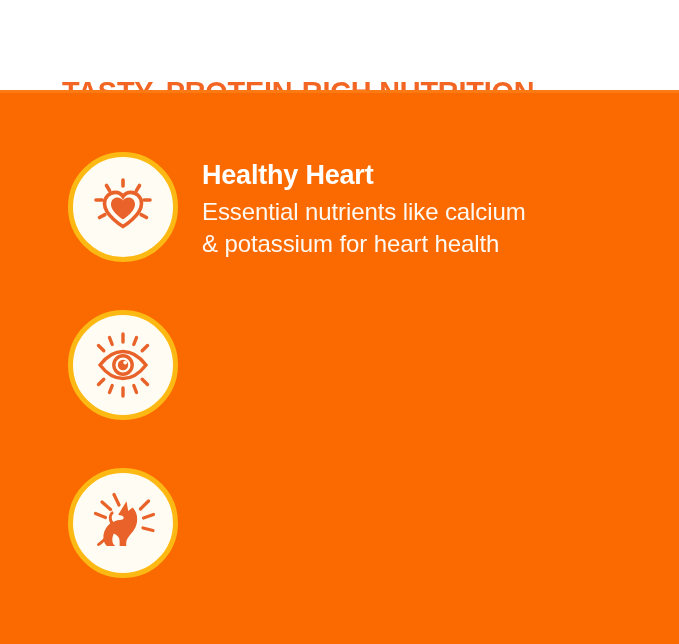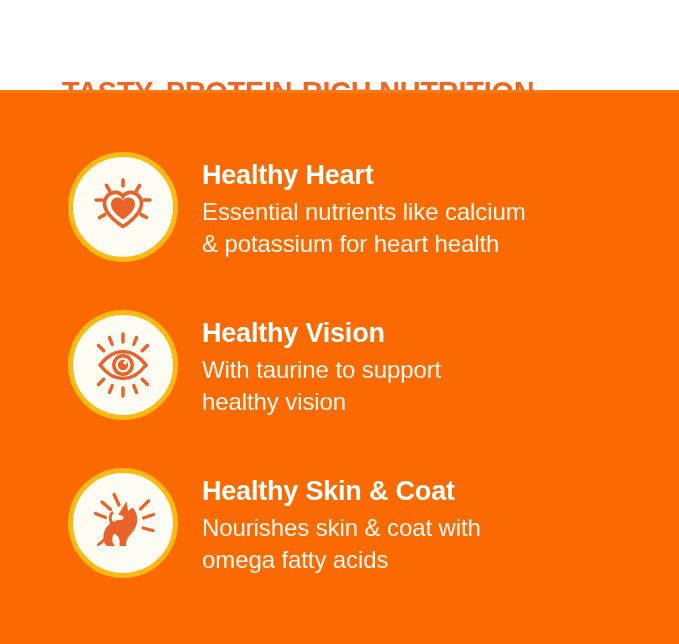--- a/index.html
+++ b/index.html
@@ -177,45 +177,35 @@
             <line x1="14.5" y1="19.5" x2="19.8" y2="24.8"></line>
             <line x1="63.5" y1="19.5" x2="58.2" y2="24.8"></line>
             <line x1="39" y1="70" x2="39" y2="62"></line>
             <line x1="25.5" y1="66.5" x2="28.2" y2="59.5"></line>
             <line x1="52.5" y1="66.5" x2="49.8" y2="59.5"></line>
             <line x1="14.5" y1="58.5" x2="19.8" y2="53.2"></line>
             <line x1="63.5" y1="58.5" x2="58.2" y2="53.2"></line>
           </g>
         </svg>
       </div>
-      <div class="feature-text">
-        <div class="feature-title">Healthy Vision</div>
-        <div class="feature-desc">With taurine to support
-healthy vision</div>
-      </div>
     </div>
 
     <div class="feature-row row-2">
       <div class="icon-badge">
         <svg width="80" height="80" viewBox="0 0 80 80" aria-hidden="true">
           <g fill="#E8622A">
             <path d="M43.5 18.2 L 45.2 28.0 L 49.6 24.4 C 52.6 27.4, 54.2 31.6, 54.2 36.2 C 54.2 43.0, 50.6 48.0, 47.2 51.8 C 44.6 54.7, 43.2 57.4, 43.2 60.2 L 43.2 63.0 L 36.6 63.0 L 36.6 58.0 C 36.6 54.4, 34.2 52.0, 30.8 50.4 C 29.6 53.0, 29.2 55.6, 29.4 58.0 C 29.6 60.3, 30.6 61.8, 31.8 62.4 L 31.8 63.0 L 23.8 63.0 C 21.6 61.0, 20.4 57.8, 20.4 54.0 C 20.4 48.6, 23.2 43.6, 27.2 40.4 C 25.8 37.6, 25.4 34.6, 26.4 31.8 C 27.0 30.0, 28.2 28.8, 29.4 28.0 L 30.8 30.2 C 29.8 31.0, 29.0 32.2, 28.8 33.6 C 28.5 35.6, 29.2 37.6, 30.4 39.0 L 30.4 39.0 C 32.8 37.6, 35.6 36.8, 38.4 36.8 C 39.6 36.8, 40.6 36.0, 40.6 34.8 C 40.6 33.8, 40.0 33.0, 39.0 32.8 L 35.2 31.8 Z"></path>
             <path d="M21.2 54.8 C 19.4 56.8, 17.4 58.6, 15.2 60.0 C 14.2 60.6, 13.8 61.4, 14.2 62.2 C 14.6 62.9, 15.5 63.1, 16.2 62.7 C 18.8 61.2, 21.0 59.2, 23.0 56.8 Z"></path>
             <g stroke="#E8622A" stroke-width="3.2" stroke-linecap="round" fill="none">
               <line x1="36.0" y1="22.0" x2="31.0" y2="11.5"></line>
               <line x1="27.5" y1="26.5" x2="19.0" y2="19.0"></line>
               <line x1="22.5" y1="34.5" x2="12.5" y2="30.5"></line>
               <line x1="57.5" y1="26.0" x2="65.5" y2="18.0"></line>
               <line x1="60.5" y1="35.0" x2="70.5" y2="31.5"></line>
               <line x1="60.0" y1="45.0" x2="70.0" y2="47.5"></line>
             </g>
           </g>
         </svg>
       </div>
-      <div class="feature-text">
-        <div class="feature-title">Healthy Skin &amp; Coat</div>
-        <div class="feature-desc">Nourishes skin &amp; coat with
-omega fatty acids</div>
-      </div>
     </div>
 
   </div>
 </div>
 
 </body></html>

